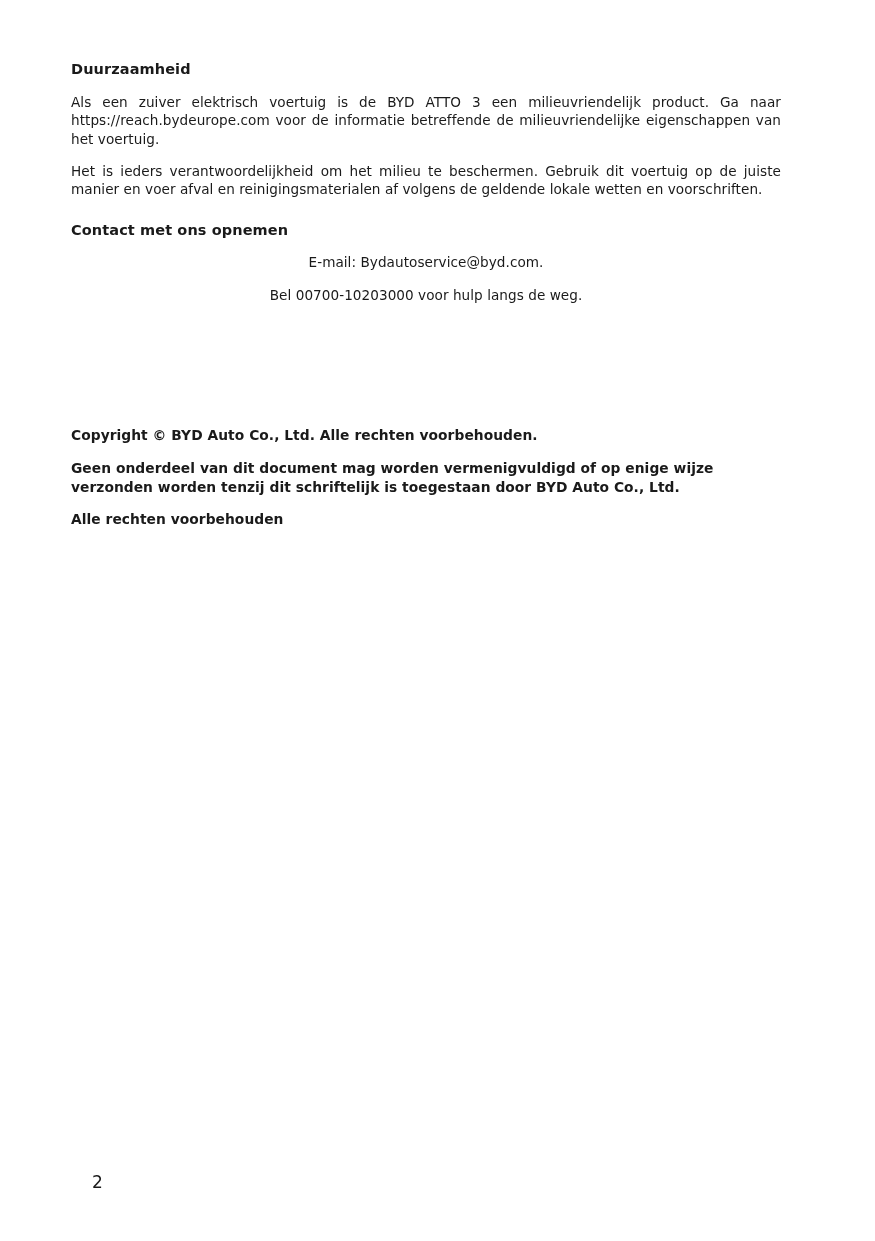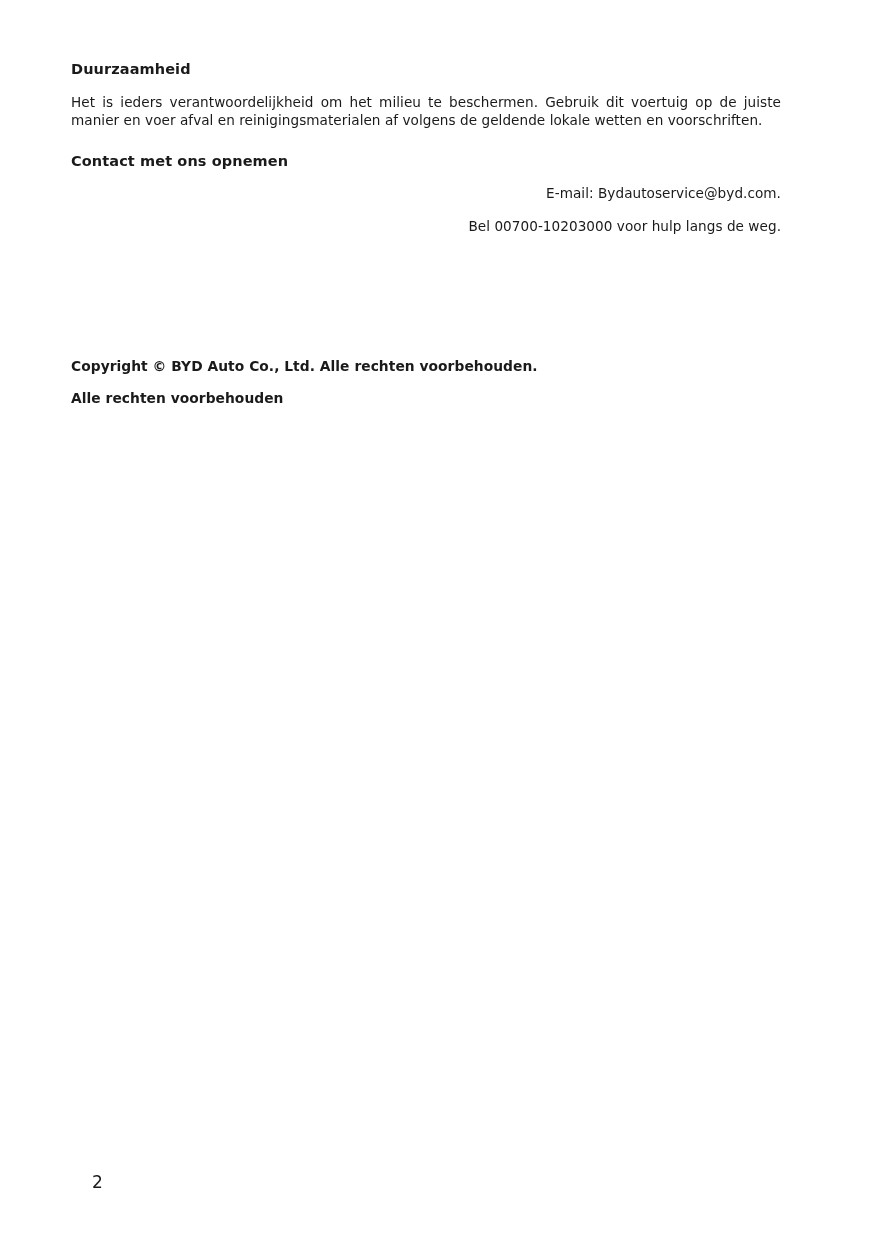--- a/index.html
+++ b/index.html
@@ -40,21 +40,21 @@
   }
   p.body-text {
     font-size: 13.6px;
     line-height: 1.35;
     margin: 0 0 14px 0;
     text-align: justify;
     text-justify: inter-word;
     letter-spacing: 0.05px;
   }
   p.body-text.nojustify {
-    text-align: right;
+    text-align: center;
   }
   .spacer {
     height: 108px;
   }
   p.copyright-line {
     font-size: 13.8px;
     font-weight: bold;
     line-height: 1.38;
     margin: 0 0 14px 0;
     letter-spacing: 0.05px;
@@ -75,33 +75,35 @@
   }
 </style>
 </head>
 <body>
 
 <div class="page">
   <div class="content">
 
     <h2 class="section-heading">Duurzaamheid</h2>
 
+    <p class="body-text">Als een zuiver elektrisch voertuig is de BYD ATTO 3 een milieuvriendelijk product. Ga naar https://reach.bydeurope.com voor de informatie betreffende de milieuvriendelijke eigenschappen van het voertuig.</p>
 
     <p class="body-text">Het is ieders verantwoordelijkheid om het milieu te beschermen. Gebruik dit voertuig op de juiste manier en voer afval en reinigingsmaterialen af volgens de geldende lokale wetten en voorschriften.</p>
 
     <h2 class="section-heading second">Contact met ons opnemen</h2>
 
 
     <p class="body-text nojustify">E-mail: Bydautoservice@byd.com.</p>
 
     <p class="body-text nojustify">Bel 00700-10203000 voor hulp langs de weg.</p>
 
     <div class="spacer"></div>
 
     <p class="copyright-line">Copyright © BYD Auto Co., Ltd. Alle rechten voorbehouden.</p>
 
+    <p class="copyright-line">Geen onderdeel van dit document mag worden vermenigvuldigd of op enige wijze verzonden worden tenzij dit schriftelijk is toegestaan door BYD Auto Co., Ltd.</p>
 
     <p class="rights-center">Alle rechten voorbehouden</p>
 
   </div>
 
   <div class="page-number">2</div>
 </div>
 
 </body></html>

